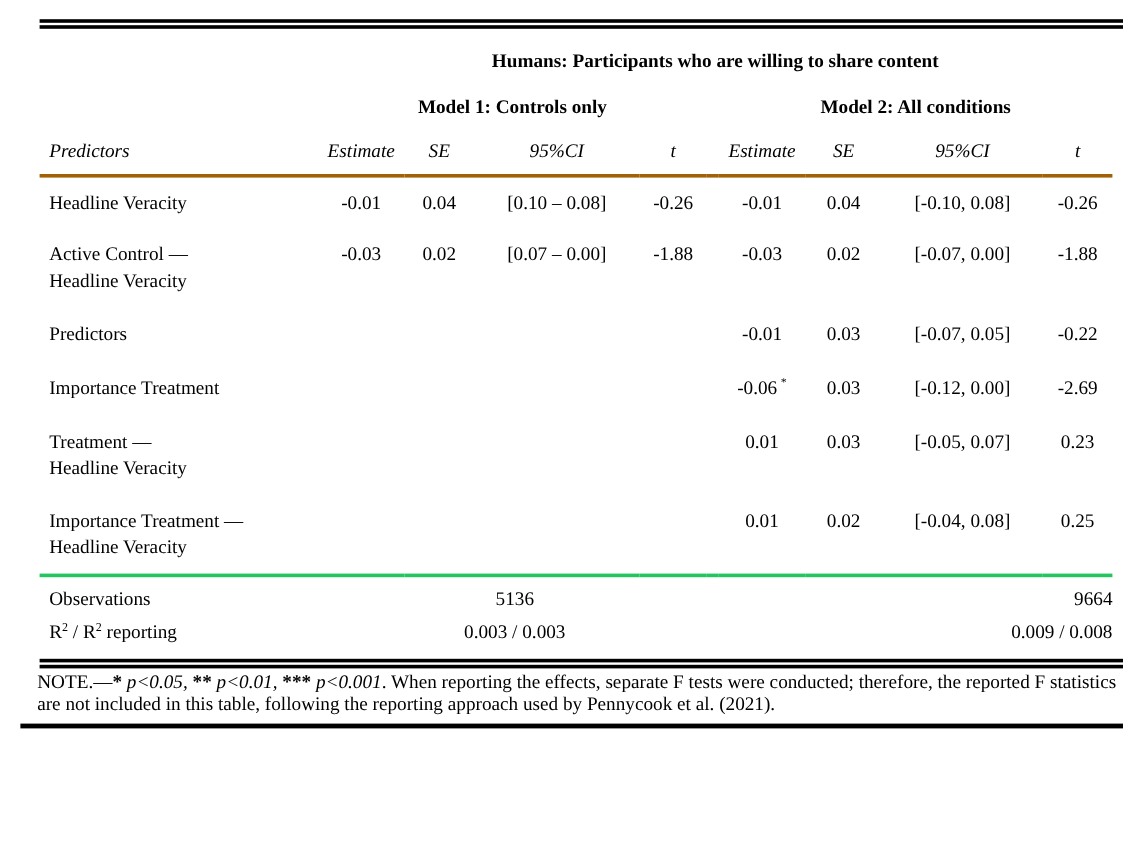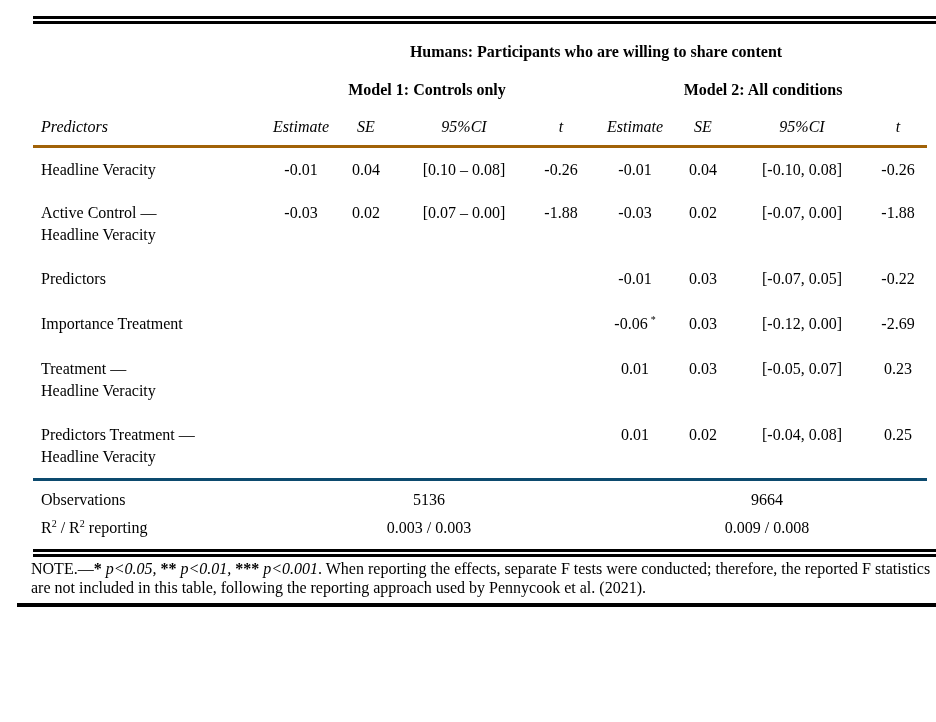--- a/index.html
+++ b/index.html
@@ -21,25 +21,25 @@
   .chead td{vertical-align:bottom;padding-bottom:7px;border-bottom:3px solid #a16207;font-style:italic}
   .lbl{text-align:left;padding-left:8px}
   .dr td{padding-top:11px}
   .row-s{height:45px}
   .row-d{height:66px}
   .ln{display:block}
   sup.st{font-size:10px;line-height:0}
   sup.st:not(:empty){margin-left:3px}
   .sumrow{height:31px}
   .sumrow td{padding-top:8px}
-  .sumrow.first td{border-top:3px solid #0c4a6e}
+  .sumrow.first td{border-top:3px solid #22c55e}
   .r2row{height:33px}
   .r2row td{padding-top:6px}
   .suml{text-align:center;padding-left:4px}
-  .suml2{text-align:center;padding-left:8px}
+  .suml2{text-align:right;padding-left:8px}
   sup.sq{font-size:10px;line-height:0}
   .note{margin:2px 16px 0 14px;line-height:19px}
   .note i{font-style:italic}
   .note b{font-weight:bold}
   .bottom-rule{margin-top:6px;height:4px;background:#000;width:936px}
 </style>
 </head>
 <body>
 
 <div class="page">
@@ -163,21 +163,21 @@
       <td></td>
       <td></td>
       <td><span>0.01</span><sup class="st"></sup></td>
       <td>0.03</td>
       <td>[-0.05, 0.07]</td>
       <td>0.23</td>
     </tr>
 
     <tr class="dr row-d">
       <td class="lbl">
-            <span class="ln">Predictors Treatment —</span>
+            <span class="ln">Importance Treatment —</span>
             <span class="ln">Headline Veracity</span>
           </td>
       <td><span></span><sup class="st"></sup></td>
       <td></td>
       <td></td>
       <td></td>
       <td></td>
       <td><span>0.01</span><sup class="st"></sup></td>
       <td>0.02</td>
       <td>[-0.04, 0.08]</td>

